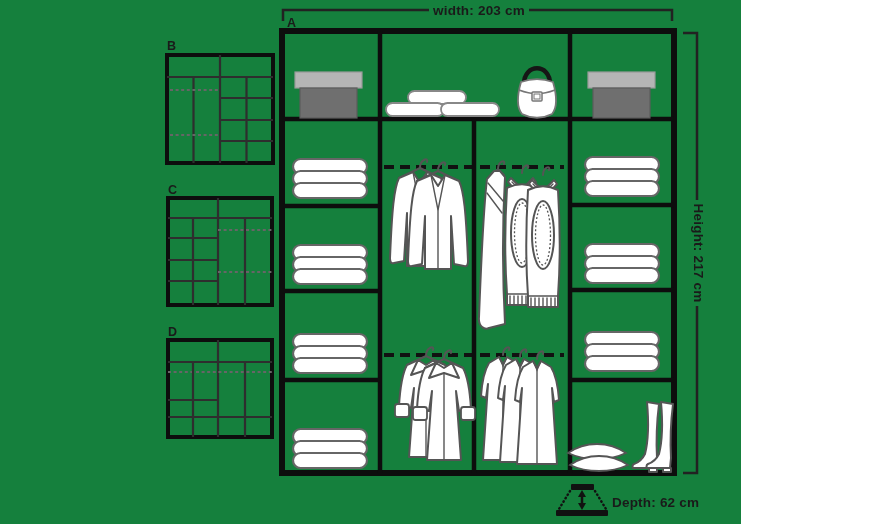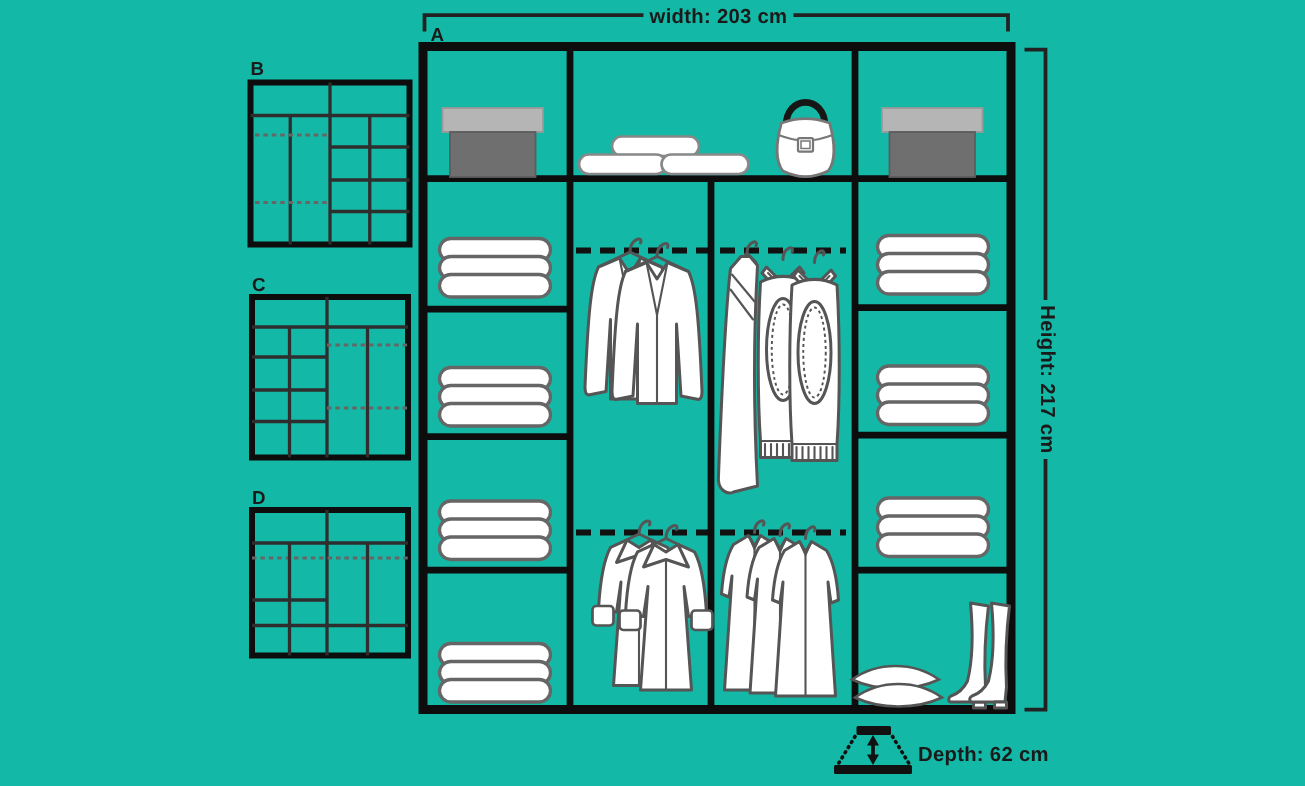--- a/index.html
+++ b/index.html
@@ -1,16 +1,16 @@
 <!DOCTYPE html>
 <html><head>
 <meta charset="utf-8">
 <style>
   html,body{margin:0;padding:0;background:#ffffff;}
-  .stage{position:relative;width:870px;height:524px;background:#14b8a6;overflow:hidden;
+  .stage{position:relative;width:741px;height:524px;background:#15803d;overflow:hidden;
          font-family:"Liberation Sans",sans-serif;}
   svg{display:block;}
   text{font-family:"Liberation Sans","DejaVu Sans",sans-serif;fill:#1a1a1a;font-weight:bold;}
   .dim{font-size:13.5px;letter-spacing:.2px;}
   .lab{font-size:12.5px;}
   .frame{stroke:#0d0d0d;fill:none;}
   .ic{stroke:#555;stroke-width:2;fill:none;stroke-linecap:round;stroke-linejoin:round;}
   .icf{stroke:#555;stroke-width:2;fill:#fff;stroke-linecap:round;stroke-linejoin:round;}
   .thin{stroke:#555;stroke-width:1.4;fill:none;stroke-linecap:round;}
   .vline{stroke:#2e2e2e;stroke-width:2.2;}

